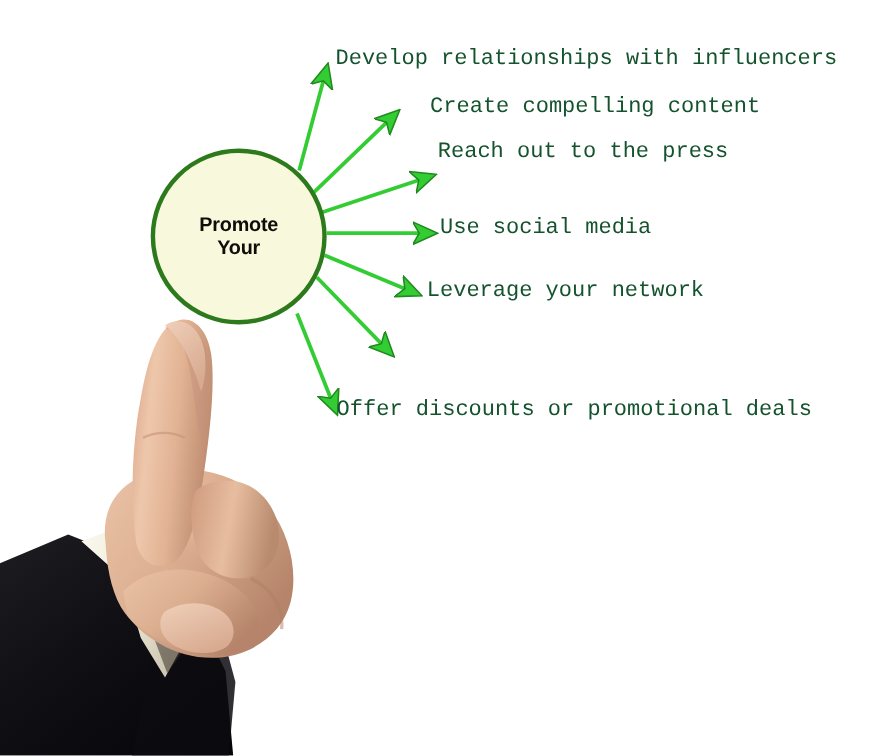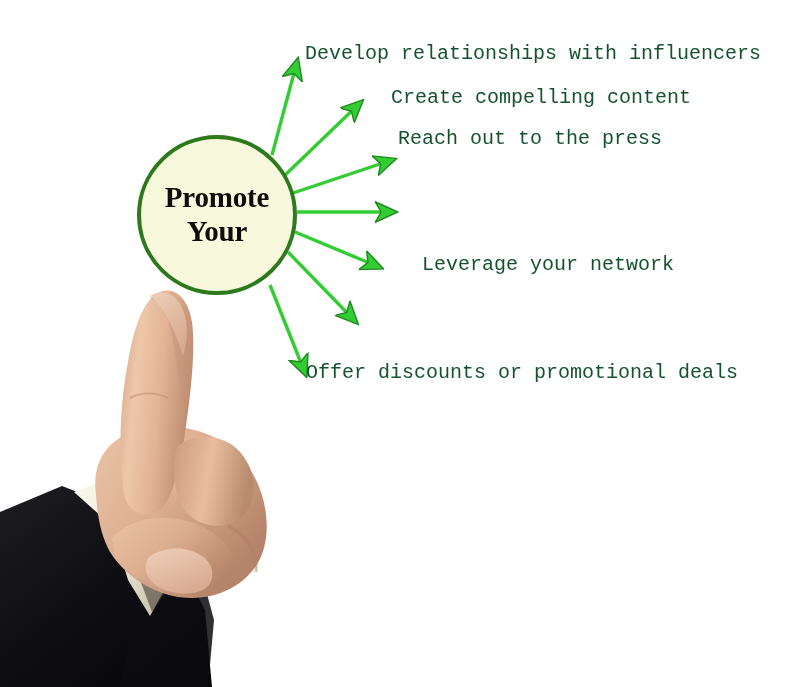--- a/index.html
+++ b/index.html
@@ -6,22 +6,22 @@
   body{width:800px;height:687px;position:relative;overflow:hidden;
        font-family:"Liberation Serif",serif;}
   #stage{position:absolute;left:0;top:0;width:800px;height:687px;}
   #svgroot{position:absolute;left:0;top:0;width:800px;height:687px;}
   .lbl{position:absolute;font-family:Liberation Mono, monospace;
        font-size:20px;color:#14532d;white-space:nowrap;line-height:1;}
   #center-node{position:absolute;left:137px;top:135px;width:160px;height:160px;
        border-radius:50%;background:#f8f8dd;border:4px solid #2d7a1d;
        box-sizing:border-box;display:flex;flex-direction:column;
        align-items:center;justify-content:center;}
-  #center-node span{display:block;font-family:Liberation Serif, serif;
-       font-weight:bold;font-size:29px;color:#100c0a;line-height:1.16;
+  #center-node span{display:block;font-family:Liberation Sans, sans-serif;
+       font-weight:bold;font-size:18px;color:#100c0a;line-height:1.16;
        text-align:center;letter-spacing:-0.2px;}
   #hand{position:absolute;left:0;top:280px;width:300px;height:407px;}
 </style>
 </head>
 <body>
 
 <div id="stage">
 
   <svg id="hand" viewBox="0 0 300 407">
     <defs>
@@ -109,16 +109,17 @@
   </svg>
 
   <div id="center-node">
     <span>Promote</span>
     <span>Your</span>
   </div>
 
   <div class="lbl" id="l0" style="left: 305px; top: 44px;">Develop relationships with influencers</div>
   <div class="lbl" id="l1" style="left: 367px; top: 88px; margin-left: 24px;">Create compelling content</div>
   <div class="lbl" id="l2" style="left: 398px; top: 129px;">Reach out to the press</div>
-  <div class="lbl" id="l4" style="left: 388px; top: 255px; margin-left: 34px;">Leverage your network</div>
+  <div class="lbl" id="l3" style="left: 400px; top: 198px;">Use social media</div>
+  <div class="lbl" id="l4" style="left: 388px; top: 255px;">Leverage your network</div>
   <div class="lbl" id="l6" style="left: 306px; top: 363px; text-align: right;">Offer discounts or promotional deals</div>
 
 </div>
 
 </body></html>

